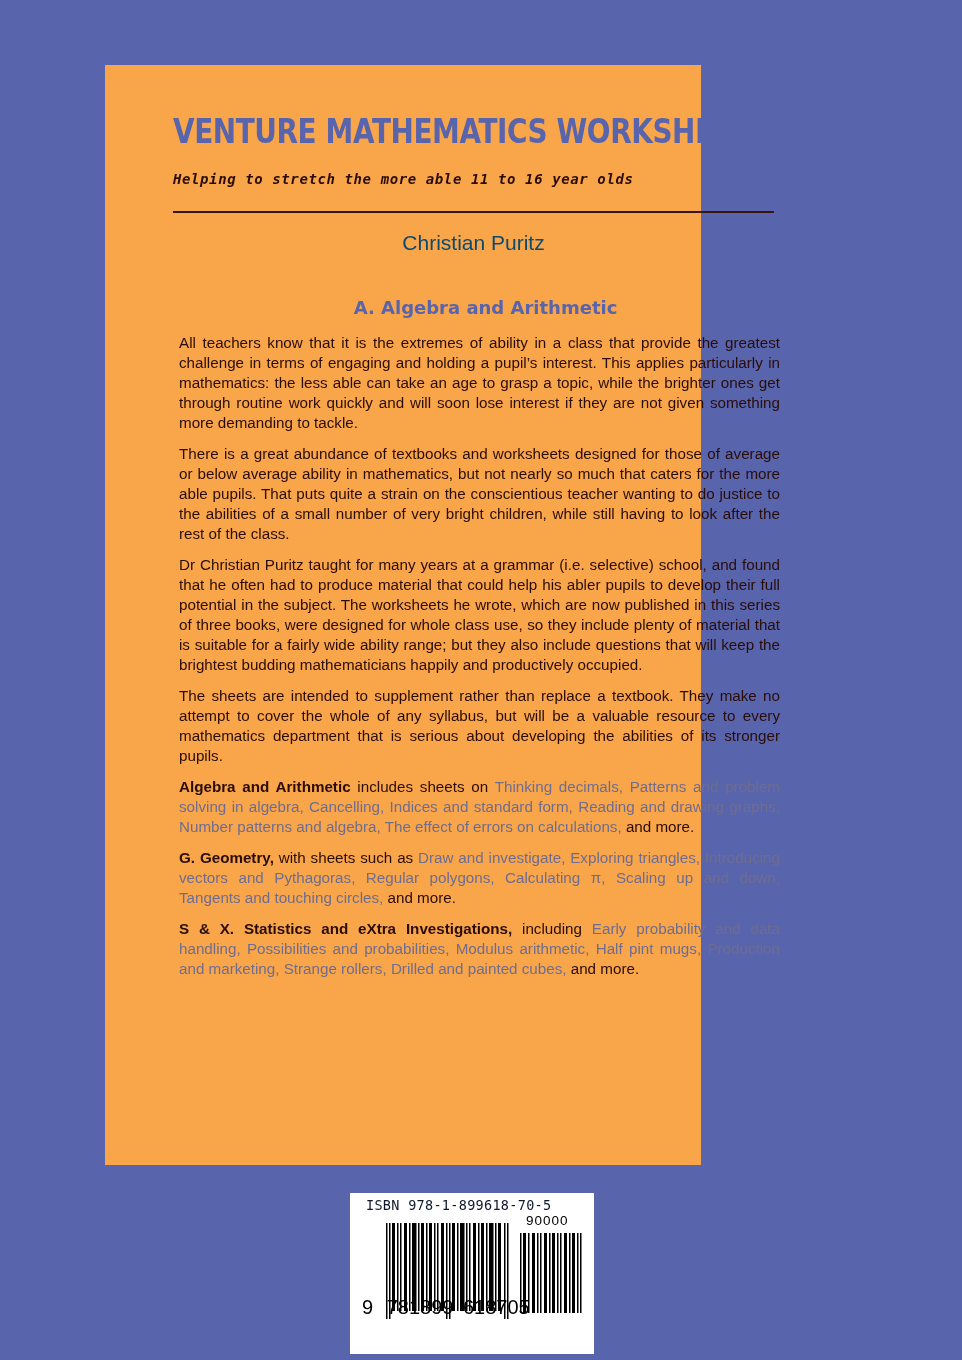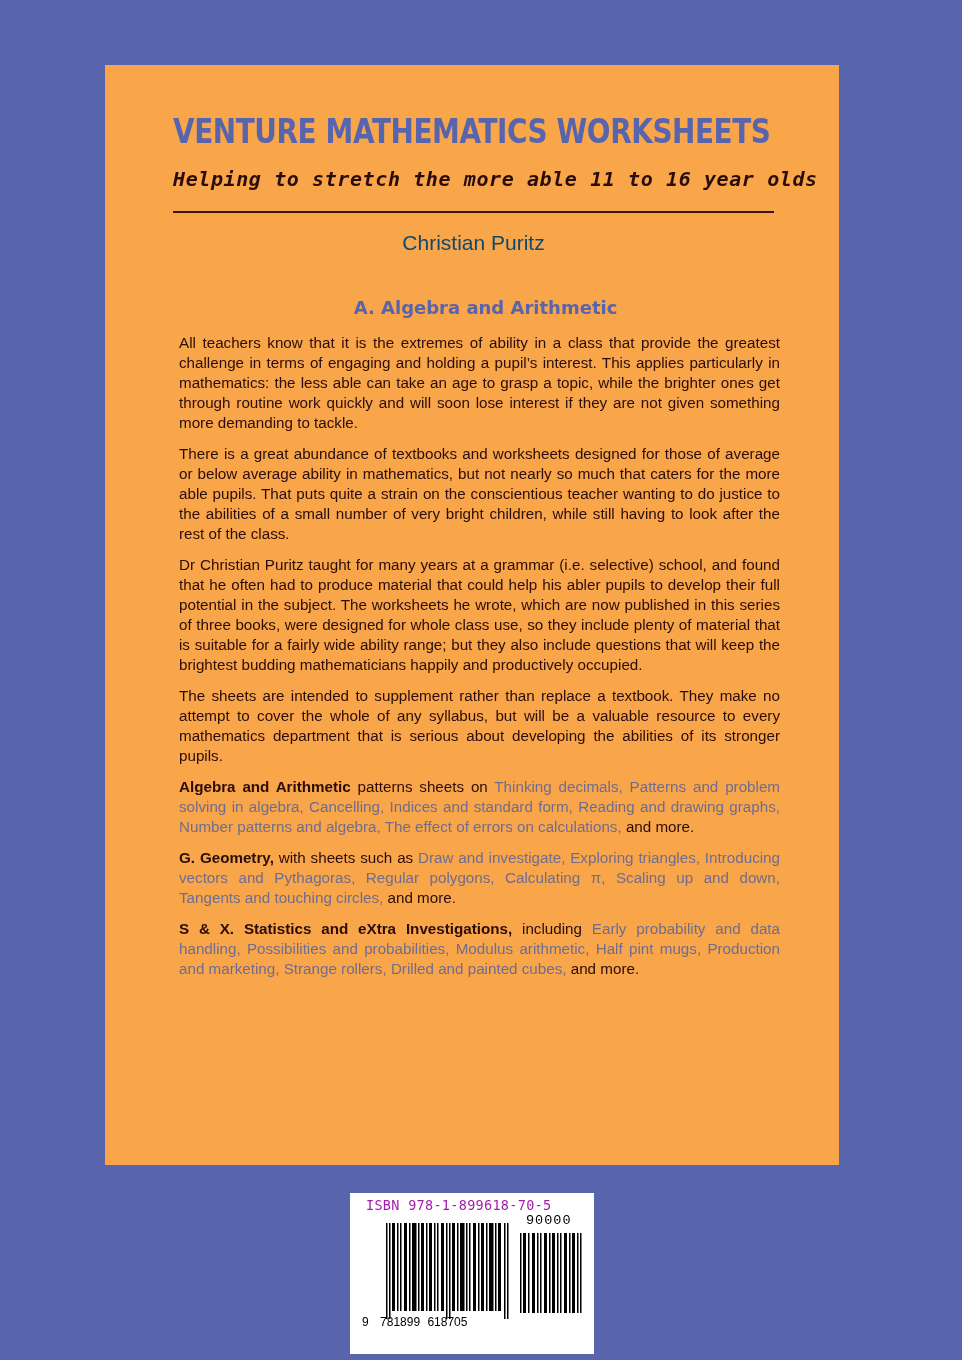--- a/index.html
+++ b/index.html
@@ -6,21 +6,21 @@
   body {
     width: 962px; height: 1360px;
     background: #5864AC;
     position: relative;
     overflow: hidden;
     font-family: "Liberation Sans", sans-serif;
   }
   .panel {
     position: absolute;
     left: 105px; top: 65px;
-    width: 734px; height: 1100px;
+    width: 596px; height: 1100px;
     background: #F9A54A;
   }
   .content {
     position: absolute;
     left: 68px; top: 0;
     width: 601px;
   }
   .title {
     position: absolute;
     top: 44px; left: 0; width: 601px;
@@ -32,21 +32,21 @@
     transform: scaleX(0.82);
     transform-origin: left center;
     white-space: nowrap;
     line-height: 44px;
   }
   .subtitle {
     position: absolute;
     top: 102px; left: 0; width: 601px;
     font-family: "DejaVu Sans Mono", monospace;
     font-weight: bold;
-    font-size: 20px;
+    font-size: 14px;
     color: #2a0d0a;
     white-space: nowrap;
     letter-spacing: 0.6px;
     line-height: 24px;
     font-style: italic;
   }
   .rule {
     position: absolute;
     top: 146px; left: 0; width: 601px; height: 2px;
     background: #3a1410;
@@ -86,38 +86,38 @@
     position: absolute;
     left: 350px; top: 1193px;
     width: 244px; height: 161px;
     background: #ffffff;
   }
   .isbn-line {
     position: absolute;
     top: 4px; left: 16px;
     font-family: "DejaVu Sans Mono", monospace;
     font-size: 13.5px;
-    color: #a21caf;
+    color: #0f172a;
     letter-spacing: 0.3px;
     white-space: nowrap;
   }
   .addon-num {
     position: absolute;
     top: 20px; left: 176px;
-    font-family: Liberation Mono, monospace;
+    font-family: Liberation Sans, sans-serif;
     font-size: 13.5px;
     color: #000;
     letter-spacing: 1px;
     text-align: center;
   }
   .ean-digits {
     position: absolute;
-    top: 122px; left: 12px;
+    top: 103px; left: 12px;
     font-family: "Liberation Sans", sans-serif;
-    font-size: 12px;
+    font-size: 20px;
     color: #000;
     white-space: nowrap;
   }
   .bars { position: absolute; }
 </style>
 </head>
 <body>
 
 <div class="panel">
   <div class="content">
@@ -126,21 +126,21 @@
     <div class="rule"></div>
     <div class="author">Christian Puritz</div>
     <div class="section-title">A. Algebra and Arithmetic</div>
 
     <div class="body-text">
       <p>All teachers know that it is the extremes of ability in a class that provide the greatest challenge in terms of engaging and holding a pupil’s interest. This applies particularly in mathematics: the less able can take an age to grasp a topic, while the brighter ones get through routine work quickly and will soon lose interest if they are not given something more demanding to tackle.</p>
       <p>There is a great abundance of textbooks and worksheets designed for those of average or below average ability in mathematics, but not nearly so much that caters for the more able pupils. That puts quite a strain on the conscientious teacher wanting to do justice to the abilities of a small number of very bright children, while still having to look after the rest of the class.</p>
       <p>Dr Christian Puritz taught for many years at a grammar (i.e. selective) school, and found that he often had to produce material that could help his abler pupils to develop their full potential in the subject. The worksheets he wrote, which are now published in this series of three books, were designed for whole class use, so they include plenty of material that is suitable for a fairly wide ability range; but they also include questions that will keep the brightest budding mathematicians happily and productively occupied.</p>
       <p>The sheets are intended to supplement rather than replace a textbook. They make no attempt to cover the whole of any syllabus, but will be a valuable resource to every mathematics department that is serious about developing the abilities of its stronger pupils.</p>
       <p>
-        <span class="bold">Algebra and Arithmetic</span><span> patterns sheets on </span><span class="link">Thinking decimals, Patterns and problem solving in algebra, Cancelling, Indices and standard form, Reading and drawing graphs, Number patterns and algebra, The effect of errors on calculations,</span><span> and more.</span>
+        <span class="bold">Algebra and Arithmetic</span><span> includes sheets on </span><span class="link">Thinking decimals, Patterns and problem solving in algebra, Cancelling, Indices and standard form, Reading and drawing graphs, Number patterns and algebra, The effect of errors on calculations,</span><span> and more.</span>
       </p>
       <p>
         <span class="bold">G. Geometry,</span><span> with sheets such as </span><span class="link">Draw and investigate, Exploring triangles, Introducing vectors and Pythagoras, Regular polygons, Calculating π, Scaling up and down, Tangents and touching circles,</span><span> and more.</span>
       </p>
       <p>
         <span class="bold">S &amp; X. Statistics and eXtra Investigations,</span><span> including </span><span class="link">Early probability and data handling, Possibilities and probabilities, Modulus arithmetic, Half pint mugs, Production and marketing, Strange rollers, Drilled and painted cubes,</span><span> and more.</span>
       </p>
     </div>
   </div>
 </div>

